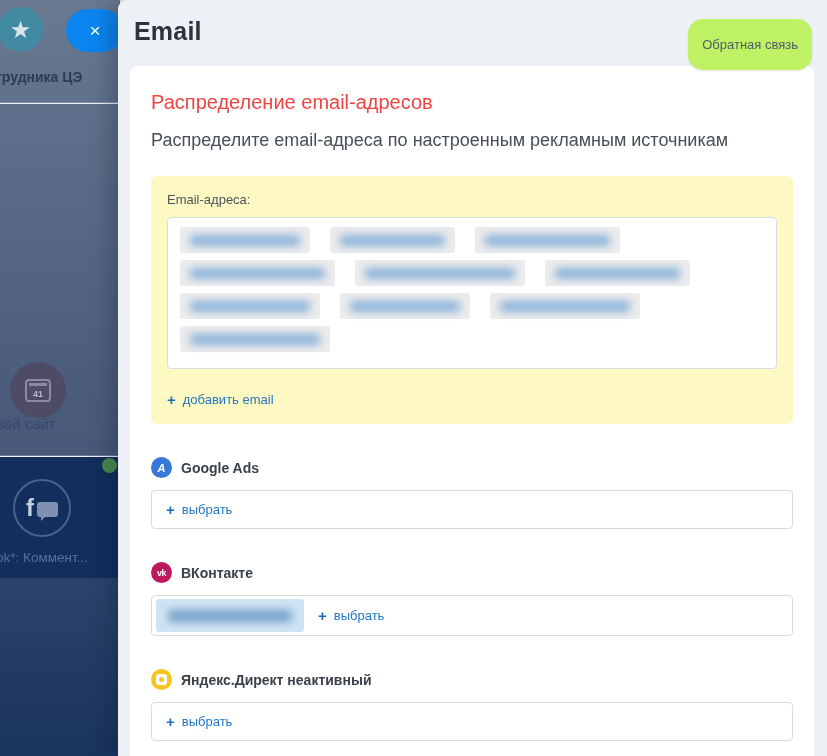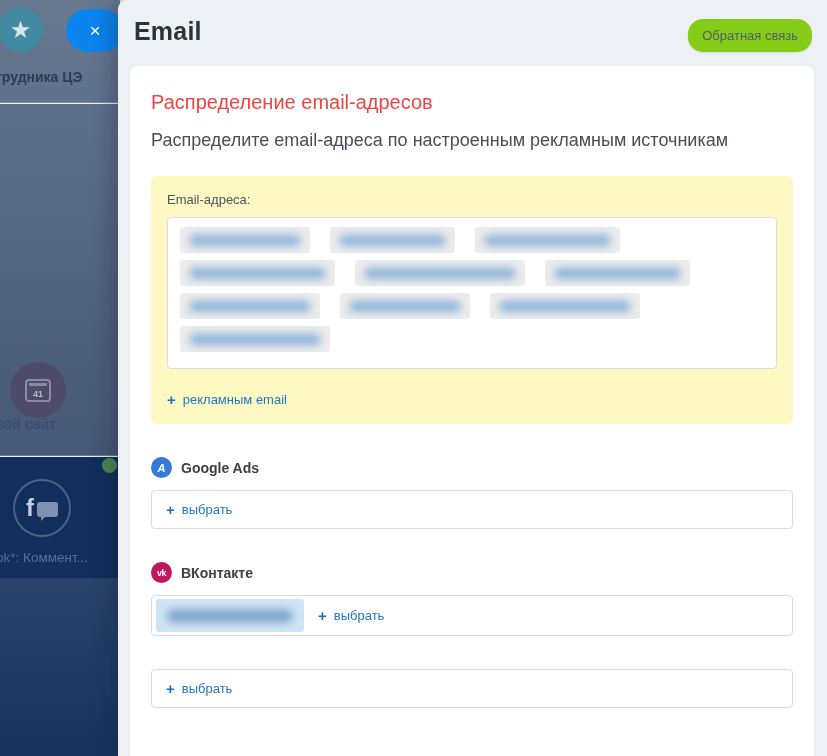--- a/index.html
+++ b/index.html
@@ -46,22 +46,22 @@
   .green-dot { position:absolute; left:102px; top:458px; width:15px; height:15px;
     border-radius:50%; background:#4a8a50; }
 
   
   .panel { position:absolute; left:118px; top:0; width:709px; height:756px; z-index:2;
     background:#edf0f4; border-top-left-radius:9px; box-shadow:-8px 0 20px rgba(10,20,40,.25); }
   .panel-header { position:relative; height:62px; padding:17px 15px 0 16px;
     display:flex; align-items:flex-start;justify-content:space-between; }
   .panel-title { font-size:25px; font-weight:bold; color:#2d333d; letter-spacing:.2px; }
   .pin-icon { margin:9px 0 0 11px; opacity:.85; }
-  .feedback-btn { position:absolute; right:15px; top:19px; background:#84cc16; border:none;
-    border-radius:15px; padding:9px 14px; font-size:13px; color:#525c69; cursor:pointer;
+  .feedback-btn { position:absolute; right:15px; top:19px; background:#bef264; border:none;
+    border-radius:15px; padding:18px 14px; font-size:13px; color:#525c69; cursor:pointer;
     box-shadow:0 1px 2px rgba(40,50,70,.12); font-family:inherit; }
 
   .card { margin:4px 13px 0 12px; background:#fff; border-radius:8px;
     padding:25px 21px 30px 21px; height:700px; }
   .card-title { font-size:20px; color:#ef4444; font-weight:normal; margin-bottom:16px; }
   .card-subtitle { font-size:18px; color:#474f59; margin-bottom:25px; }
 
   .gray-panel { background:#fef9c3; border-radius:6px; padding:16px; }
   .emails-label { font-size:13px; color:#4b535d; margin-bottom:10px; }
   .chips-box { background:#fff; border:1px solid #d8dde2; border-radius:4px;
@@ -182,21 +182,21 @@
           </div>
           <div class="chip-row">
             <div class="chip" style="width: 150px;">
               <span class="chip-blur"></span>
             </div>
           </div>
         </div>
       <div class="email-actions">
         <a class="link">
           <span class="plus">+</span>
-          <span>рекламным email</span>
+          <span>добавить email</span>
         </a>
       </div>
     </div>
 
     <div class="source">
       <div class="source-head">
         <span class="badge badge-google">
           <span>A</span>
         </span>
         <span class="source-name">Google Ads</span>
@@ -221,20 +221,26 @@
           <span class="chip-blur"></span>
         </span>
         <a class="link">
           <span class="plus">+</span>
           <span>выбрать</span>
         </a>
       </div>
     </div>
 
     <div class="source">
+      <div class="source-head">
+        <span class="badge badge-yandex">
+          <span class="ya-glyph"></span>
+        </span>
+        <span class="source-name">Яндекс.Директ неактивный</span>
+      </div>
       <div class="source-box">
         <a class="link">
           <span class="plus">+</span>
           <span>выбрать</span>
         </a>
       </div>
     </div>
   </div>
 </div>
 

